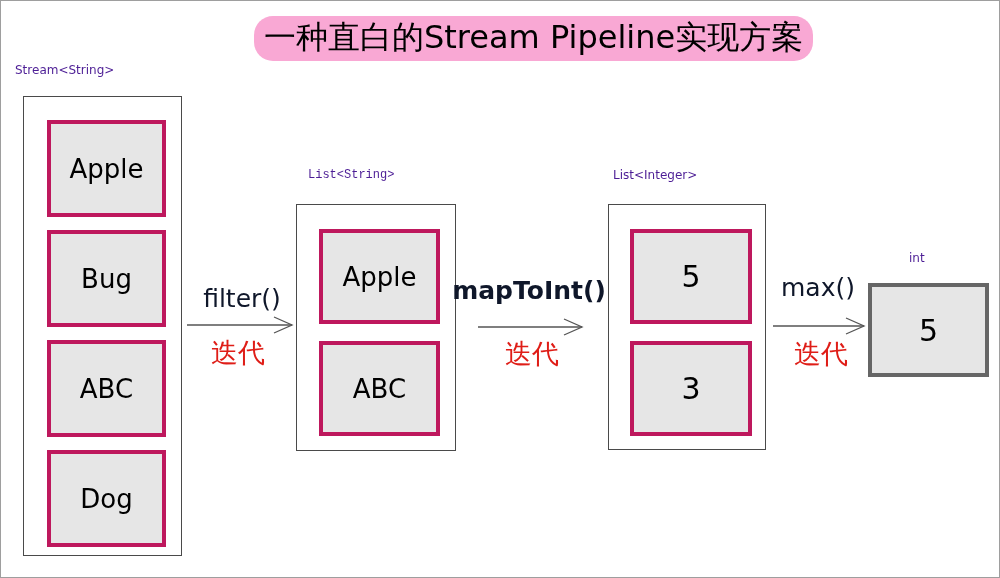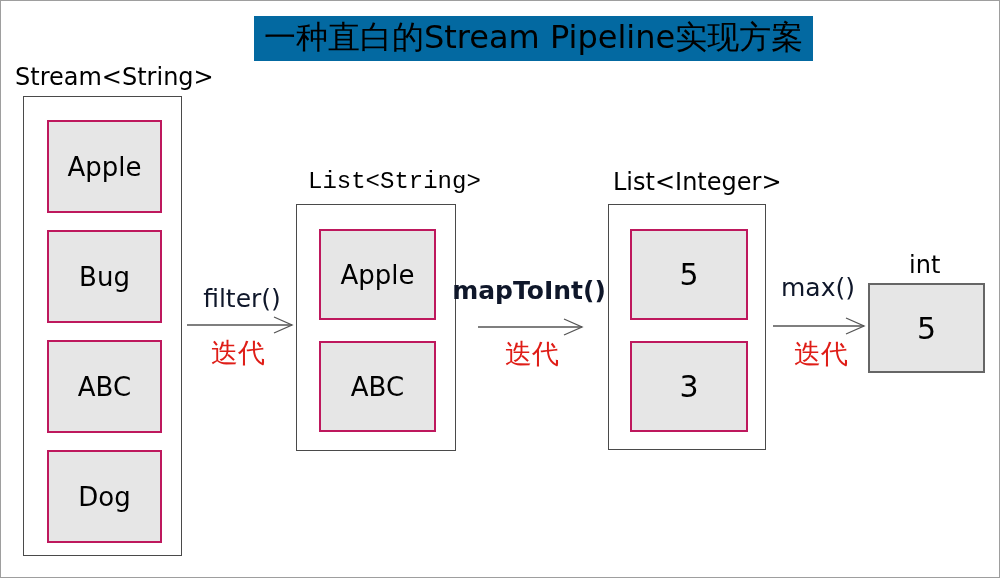--- a/index.html
+++ b/index.html
@@ -13,42 +13,43 @@
     width: 998px;
     height: 576px;
     border: 1px solid #9e9e9e;
     background: #ffffff;
     overflow: hidden;
   }
   .title {
     position: absolute;
     left: 253px;
     top: 15px;
-    background: #0369a1;
+    background: #f9a8d4;
     padding: 3px 10px 5px 10px;
     font-size: 32px;
     line-height: 1.15;
     color: #000000;
     white-space: nowrap;
+    border-radius: 19px;
   }
   .stage-label {
     position: absolute;
-    font-size: 24px;
-    color: #000000;
+    font-size: 12px;
+    color: #4c1d95;
     white-space: nowrap;
   }
   .container {
     position: absolute;
     border: 1px solid #4a4a4a;
     background: #ffffff;
   }
   .box {
     position: absolute;
     background: #e6e6e6;
-    border: 2px solid #be185d;
+    border: 4px solid #be185d;
     display: flex;
     align-items: center;
     justify-content: center;
     color: #000000;
   }
   .box.word { font-size: 26px; }
   .box.digit { font-size: 30px; }
   .op-label {
     position: absolute;
     transform: translateX(-50%);

